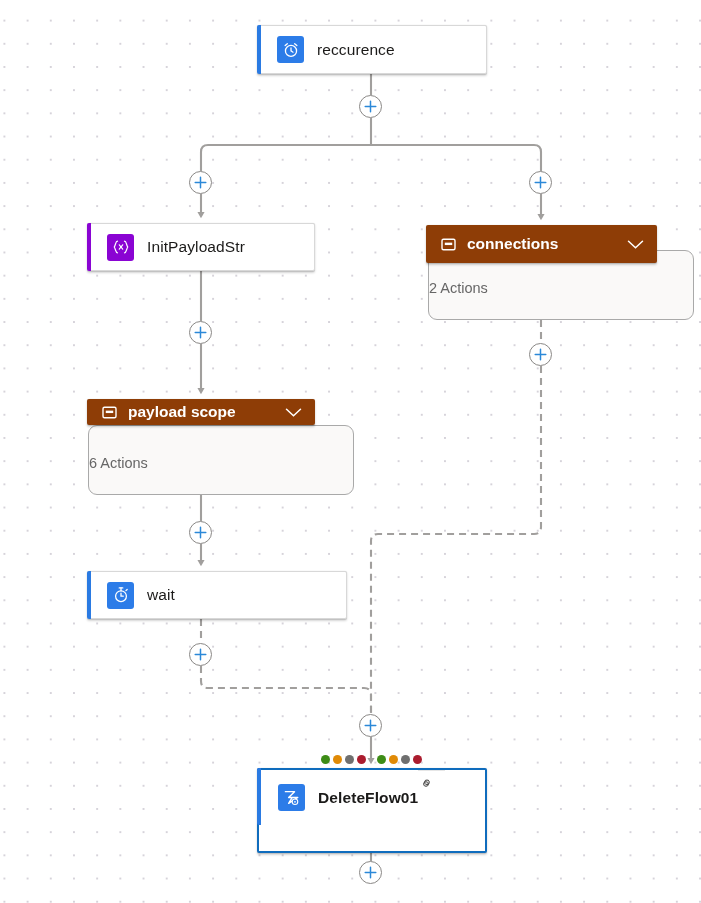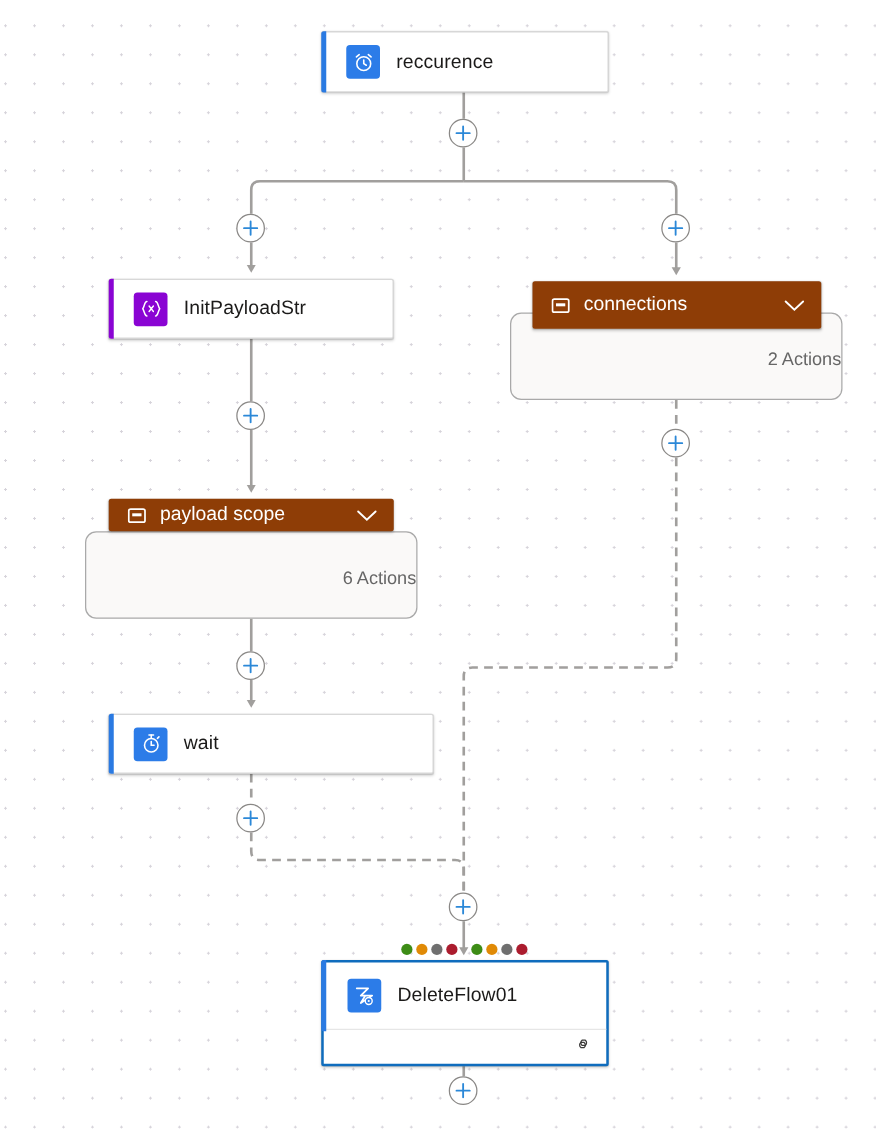--- a/index.html
+++ b/index.html
@@ -59,23 +59,24 @@
     margin-left: 13px;
     font-size: 15.5px;
     color: #1b1a19;
     white-space: nowrap;
     letter-spacing: 0.1px;
   }
 
   
   .node.selected {
     border: 2px solid #0f6cbd;
-    flex-direction: column;
+    flex-direction: row;
     align-items: stretch;
     padding: 0;
+    font-weight: bold;
   }
   .node.selected .row-main {
     display: flex;
     align-items: center;
     height: 55px;
   }
   .node.selected .row-foot {
     height: 28px;
     border-top: 1px solid #e6e6e6;
     display: flex;
@@ -108,22 +109,23 @@
   .scope {
     position: absolute;
   }
   .scope .body {
     position: absolute;
     box-sizing: border-box;
     background: #faf9f8;
     border: 1px solid #a9a9a9;
     border-radius: 9px;
     display: flex;
-    justify-content: flex-end;
+    justify-content: flex-start;
     padding-top: 29px;
+    margin-left: 20px;
   }
   .scope .body .count {
     font-size: 14.5px;
     color: #666666;
   }
   .scope .header {
     position: absolute;
     box-sizing: border-box;
     background: #8e3d06;
     border-radius: 2px;
@@ -136,20 +138,21 @@
     margin-left: 15px;
     flex: 0 0 auto;
     display: flex;
     align-items: center;
   }
   .scope .header .stitle {
     margin-left: 11px;
     font-size: 15.5px;
     color: #ffffff;
     white-space: nowrap;
+    font-weight: bold;
   }
   .scope .header .chev {
     margin-left: auto;
     margin-right: 13px;
     display: flex;
     align-items: center;
   }
 
   
   .plus {

